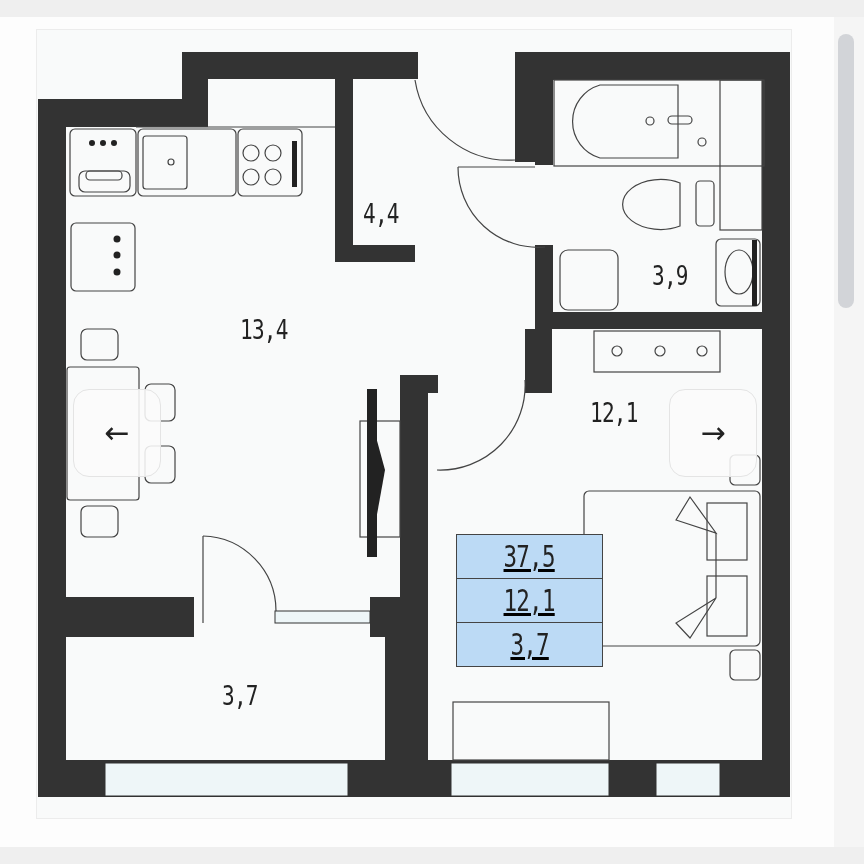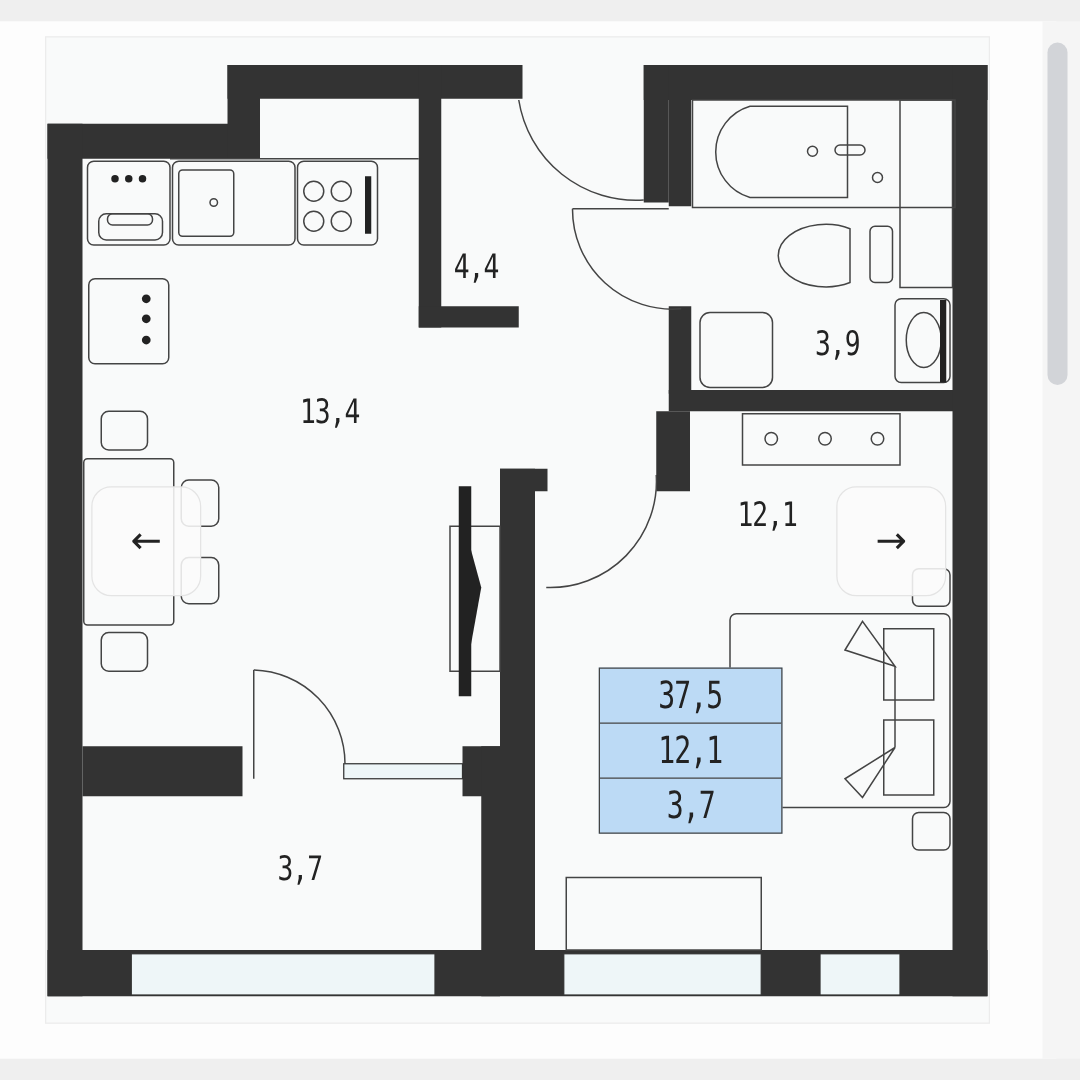--- a/index.html
+++ b/index.html
@@ -5,21 +5,21 @@
   html,body{margin:0;padding:0;}
   body{width:864px;height:864px;background:#efefef;position:relative;overflow:hidden;font-family:"DejaVu Sans",sans-serif;}
   .viewport{position:absolute;left:0;top:17px;width:845px;height:830px;background:#fdfdfd;}
   .scroll-track{position:absolute;left:834px;top:17px;width:30px;height:830px;background:#f5f5f5;}
   .scroll-thumb{position:absolute;left:838px;top:34px;width:16px;height:274px;border-radius:8px;background:#d2d4d8;}
   .plan{position:absolute;left:36px;top:29px;width:756px;height:790px;background:#f9fafa;border:1px solid #ececec;box-sizing:border-box;}
   svg.fp{position:absolute;left:0;top:0;}
   .label{position:absolute;font-family:"DejaVu Sans Mono",monospace;font-size:27px;color:#222;transform:scaleX(0.78);transform-origin:left top;letter-spacing:-1px;}
   .nav-btn{position:absolute;width:86px;height:86px;border-radius:16px;background:rgba(250,250,250,0.88);border:1px solid #e4e4e4;display:flex;align-items:center;justify-content:center;cursor:pointer;}
   .nav-btn span{font-size:30px;color:#222;line-height:1;}
-  .summary{position:absolute;left:479px;top:534px;width:145px;border:1.5px solid #444;background:#bcdaf5;}
+  .summary{position:absolute;left:456px;top:534px;width:145px;border:1.5px solid #444;background:#bcdaf5;text-decoration:underline;}
   .summary .row{height:43px;display:flex;align-items:center;justify-content:center;border-bottom:1.5px solid #444;}
   .summary .row:last-child{border-bottom:none;}
   .summary .row span{font-family:"DejaVu Sans Mono",monospace;font-size:30px;color:#222;transform:scaleX(0.75);letter-spacing:-1px;}
 </style>
 </head>
 <body>
 
 <div class="viewport"></div>
 <div class="scroll-track"></div>
 <div class="scroll-thumb"></div>

